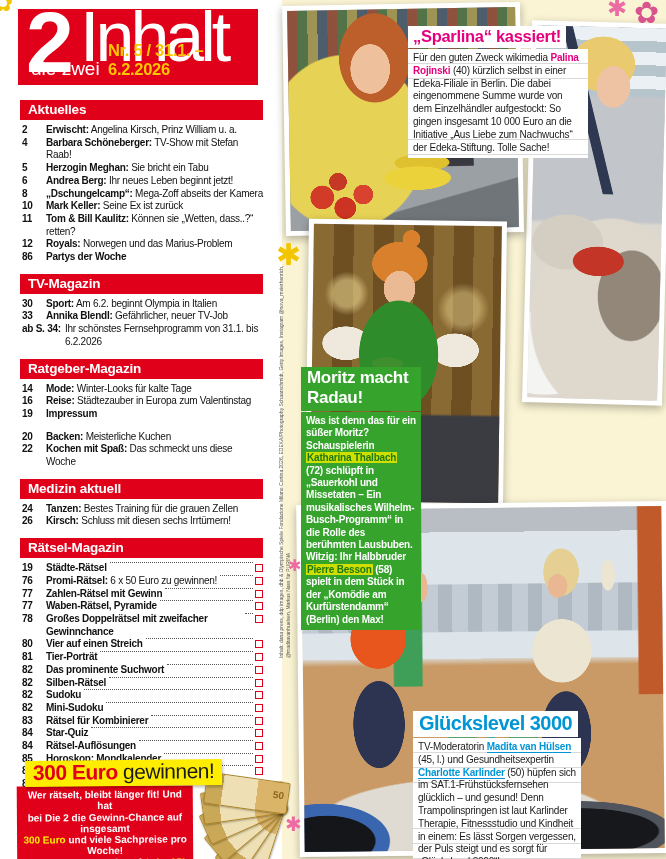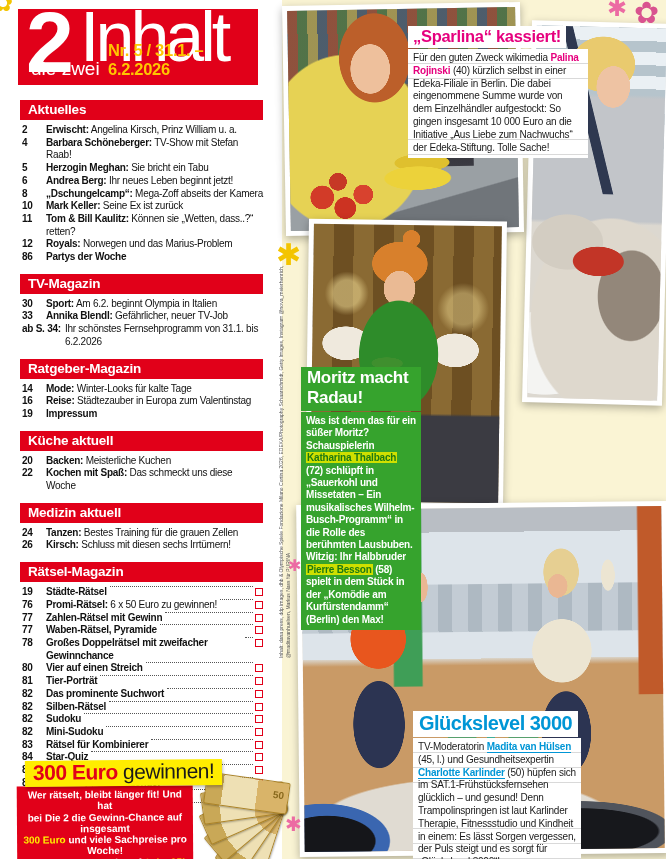--- a/index.html
+++ b/index.html
@@ -294,21 +294,20 @@
 
     <li>
       <span class="pg">19</span>
       <span class="itxt"><b class="lbl">Impressum</b><span class="txt"></span></span>
 
     </li>
   </ul>
     </section>
 
     <section>
-      <div class="sec-bar"><span class="sec-title">Küche aktuell</span></div>
       <ul class="sec-list">
     <li>
       <span class="pg">20</span>
       <span class="itxt"><b class="lbl">Backen:</b><span class="txt"> Meisterliche Kuchen</span></span>
 
     </li>
 
     <li>
       <span class="pg">22</span>
       <span class="itxt"><b class="lbl">Kochen mit Spaß:</b><span class="txt"> Das schmeckt uns diese Woche</span></span>

